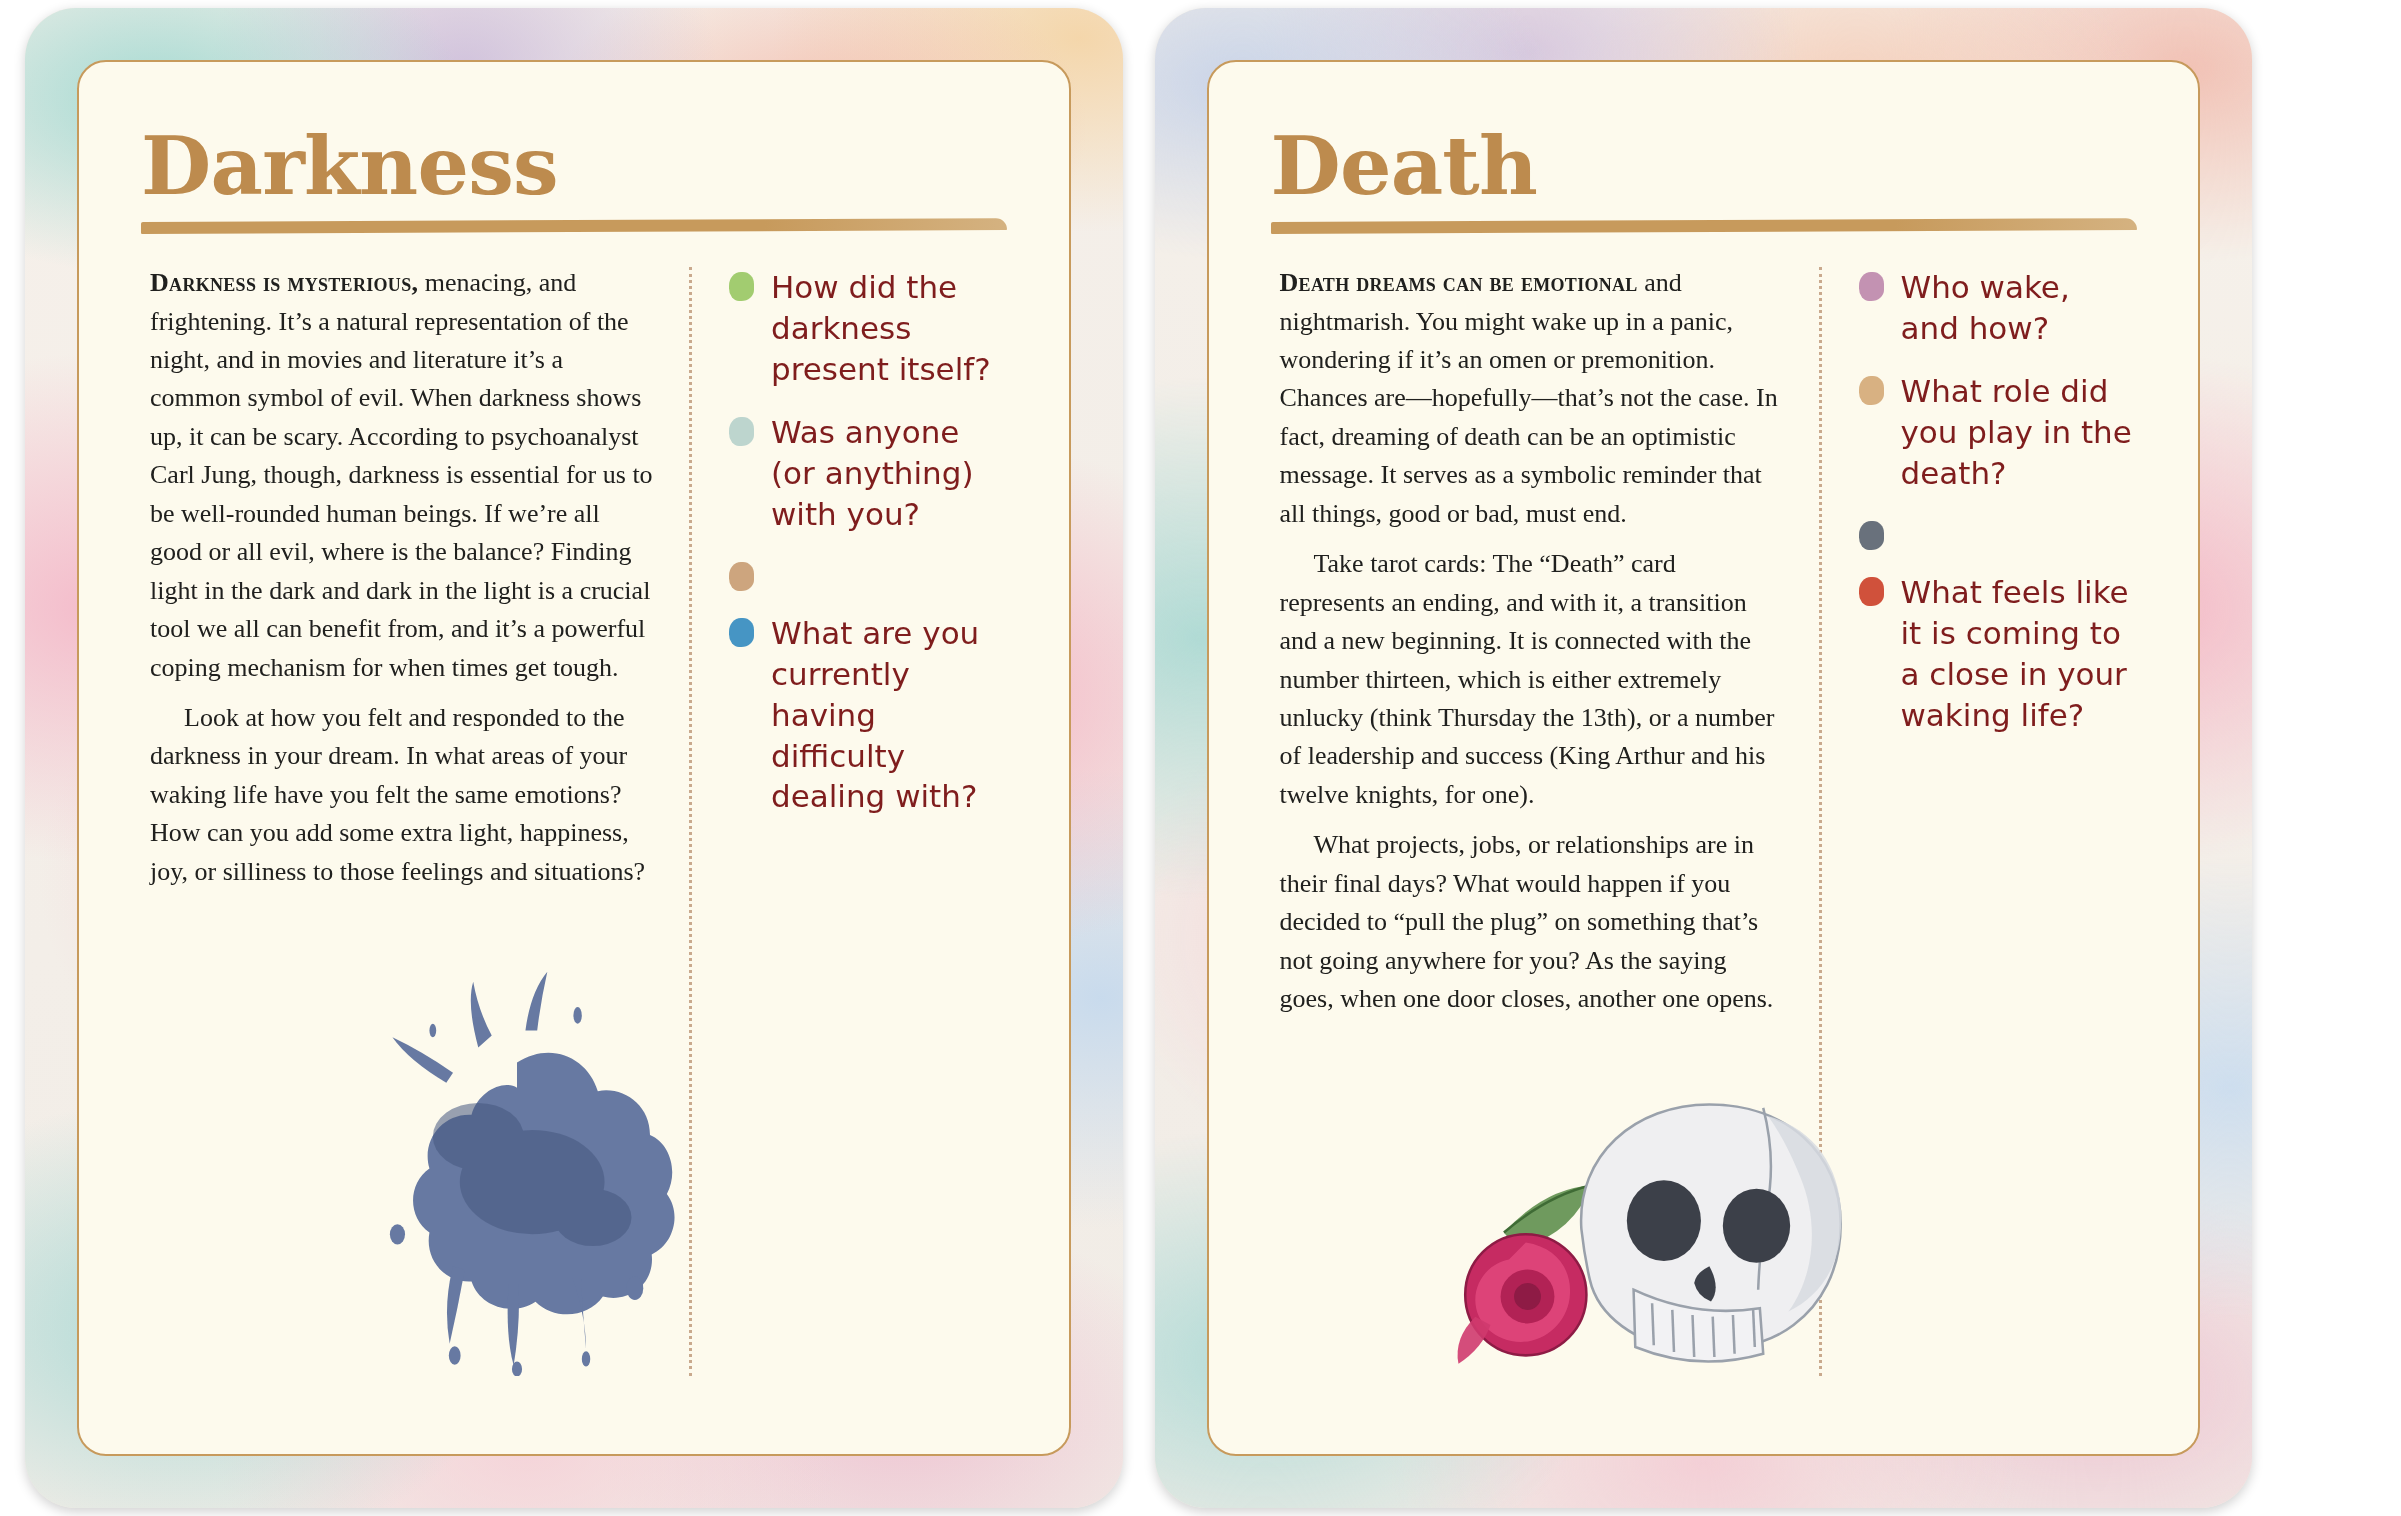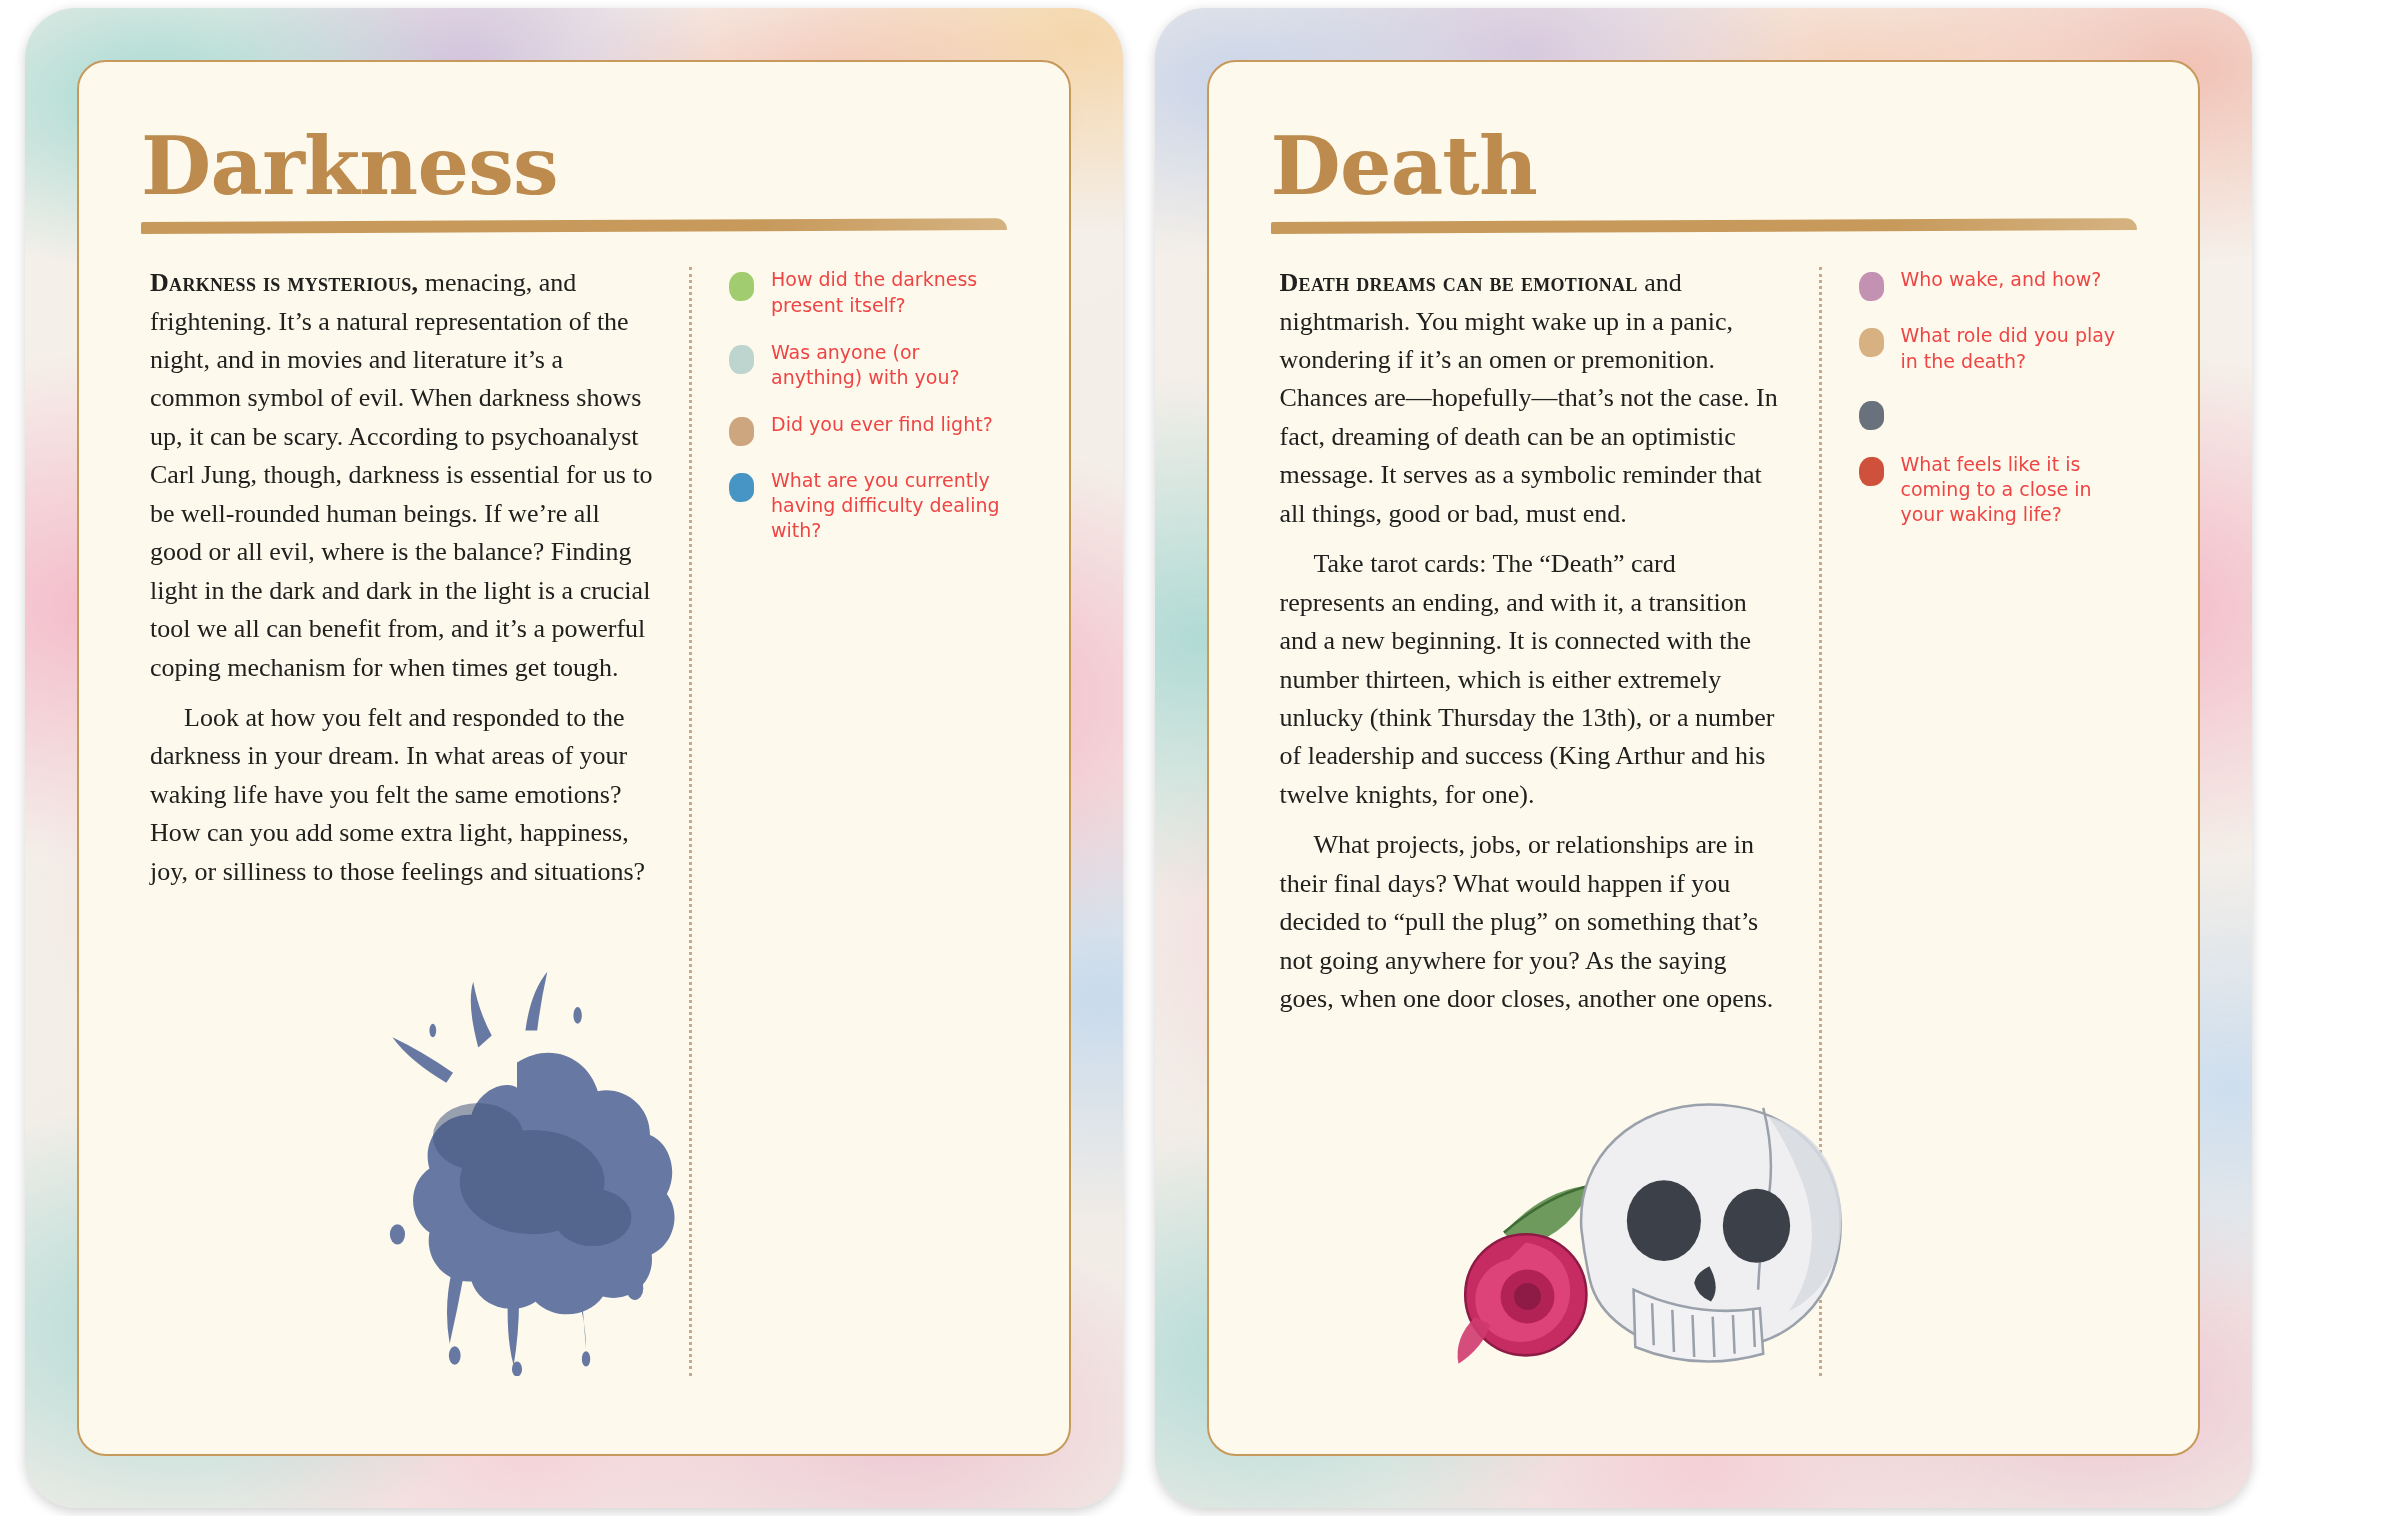--- a/index.html
+++ b/index.html
@@ -158,23 +158,23 @@
     flex: 0 0 auto;
     width: 25px;
     height: 29px;
     border-radius: 11.8px 11px 12.6px 10px / 13.5px 11.8px 11px 12.6px;
     margin-top: 5px;
     opacity: 0.92;
     filter: saturate(1.05);
   }
   .q-text {
     font-family: "DejaVu Sans", sans-serif;
-    font-size: 19px;
+    font-size: 31px;
     line-height: 1.32;
-    color: #ef4444;
+    color: #7f1d1d;
     max-width: 354px;
   }
 
   
   .art {
     position: absolute;
     pointer-events: none;
   }
   .art-ink {
     right: -25px;
@@ -255,21 +255,20 @@
               <li class="q-item">
                 <span class="q-dot" style="background:#9cc86a"></span>
                 <span class="q-text">How did the darkness present itself?</span>
               </li>
               <li class="q-item">
                 <span class="q-dot" style="background:#b9d2cc"></span>
                 <span class="q-text">Was anyone (or anything) with you?</span>
               </li>
               <li class="q-item">
                 <span class="q-dot" style="background:#c79e77"></span>
-                <span class="q-text">Did you ever find light?</span>
               </li>
               <li class="q-item">
                 <span class="q-dot" style="background:#3a8cbe"></span>
                 <span class="q-text">What are you currently having difficulty dealing with?</span>
               </li>
             </ul>
           </div>
         </div>
       </div>
     </div>

